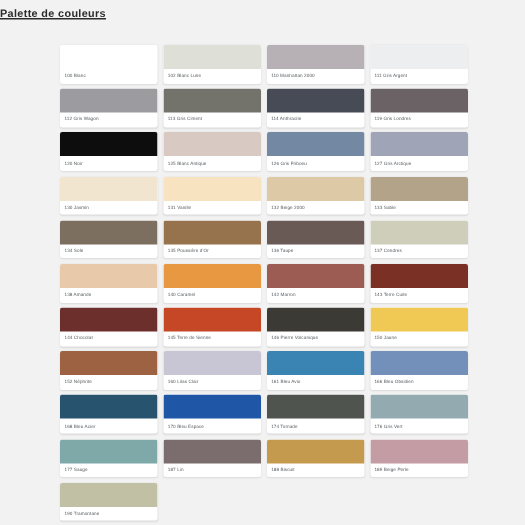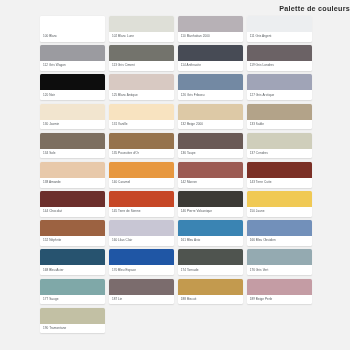--- a/index.html
+++ b/index.html
@@ -16,27 +16,28 @@
   }
   #page {
     width: 350px;
     height: 350px;
     background: #f2f2f2;
     box-sizing: border-box;
     padding: 0;
     position: relative;
   }
   #page-title {
-    text-align: right;
+    text-align: left;
     font-size: 7.2px;
     font-weight: bold;
     color: #2b2b2b;
     letter-spacing: 0.25px;
-    padding: 4px 0 3px 0;
+    padding: 4px 0 17px 0;
     margin: 0;
+    text-decoration: underline;
   }
   #palette-grid {
     display: grid;
     grid-template-columns: repeat(4, 1fr);
     gap: 3.5px;
     padding: 0 38px 0 40px;
     box-sizing: border-box;
   }
   .swatch-card {
     background: #ffffff;

